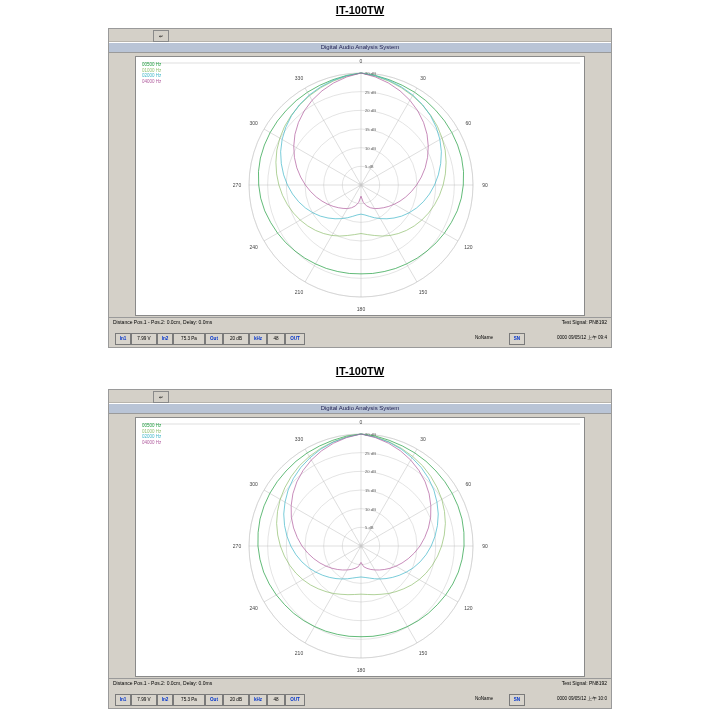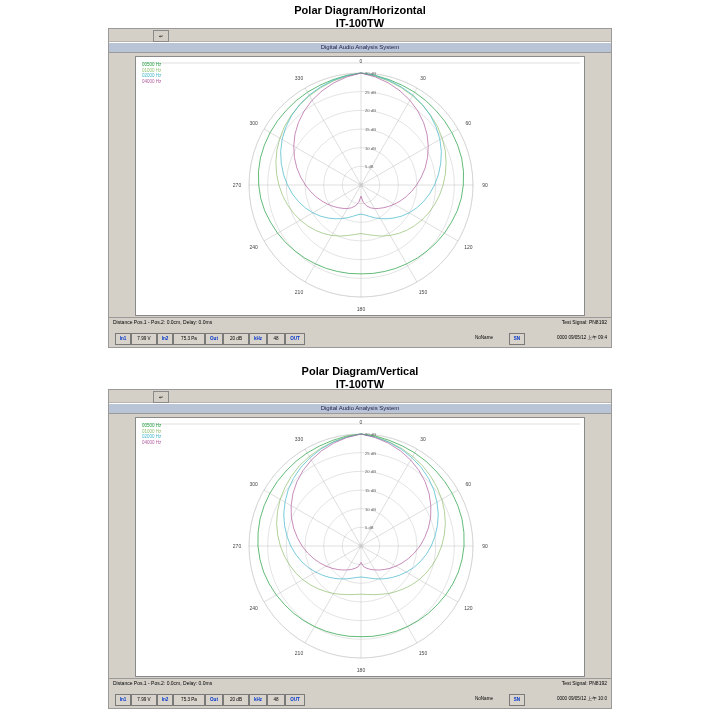--- a/index.html
+++ b/index.html
@@ -31,21 +31,20 @@
   .axisline{stroke:#bdbdbd;stroke-width:.5;}
   .tick{font-size:5px;fill:#444;font-family:"Liberation Sans",sans-serif;}
   .dbtick{font-size:4.2px;fill:#666;font-family:"Liberation Sans",sans-serif;}
   .curve{fill:none;stroke-width:.7;}
 </style>
 </head>
 <body>
 
 <div class="panel">
   <div class="title">
-    <div>Polar Diagram/Horizontal</div>
     <div class="l2">IT-100TW</div>
   </div>
 
   <div class="app app-top">
     <div class="toolbar">
       <div class="tb-btn">↵</div>
     </div>
     <div class="titlebar">Digital Audio Analysis System</div>
 
     <div class="plotwrap">
@@ -121,21 +120,20 @@
       <div class="bb blue" style="left:400px;width:14px">SN</div>
       <div class="bb flat" style="right:4px;width:110px;text-align:right">0000  09/05/12  上午 09:4</div>
     </div>
   </div>
 </div>
 
 <div class="sep"></div>
 
 <div class="panel">
   <div class="title">
-    <div>Polar Diagram/Vertical</div>
     <div class="l2">IT-100TW</div>
   </div>
 
   <div class="app app-bottom">
     <div class="toolbar">
       <div class="tb-btn">↵</div>
     </div>
     <div class="titlebar">Digital Audio Analysis System</div>
 
     <div class="plotwrap">

